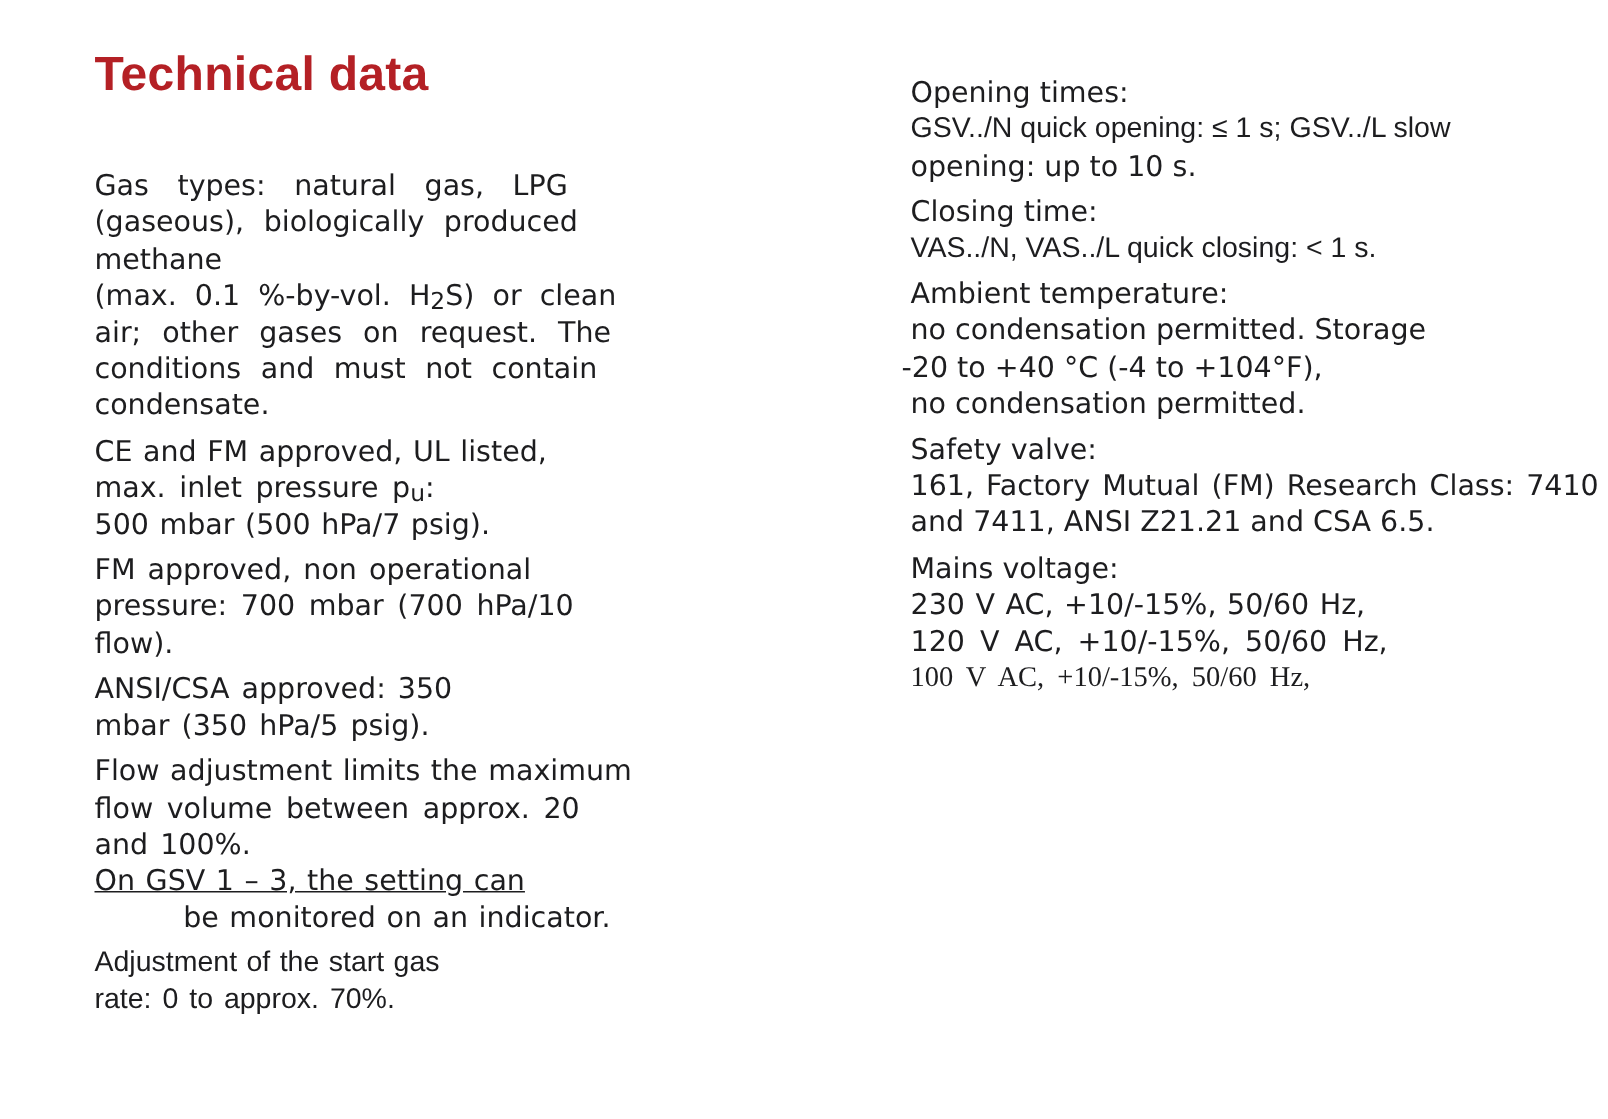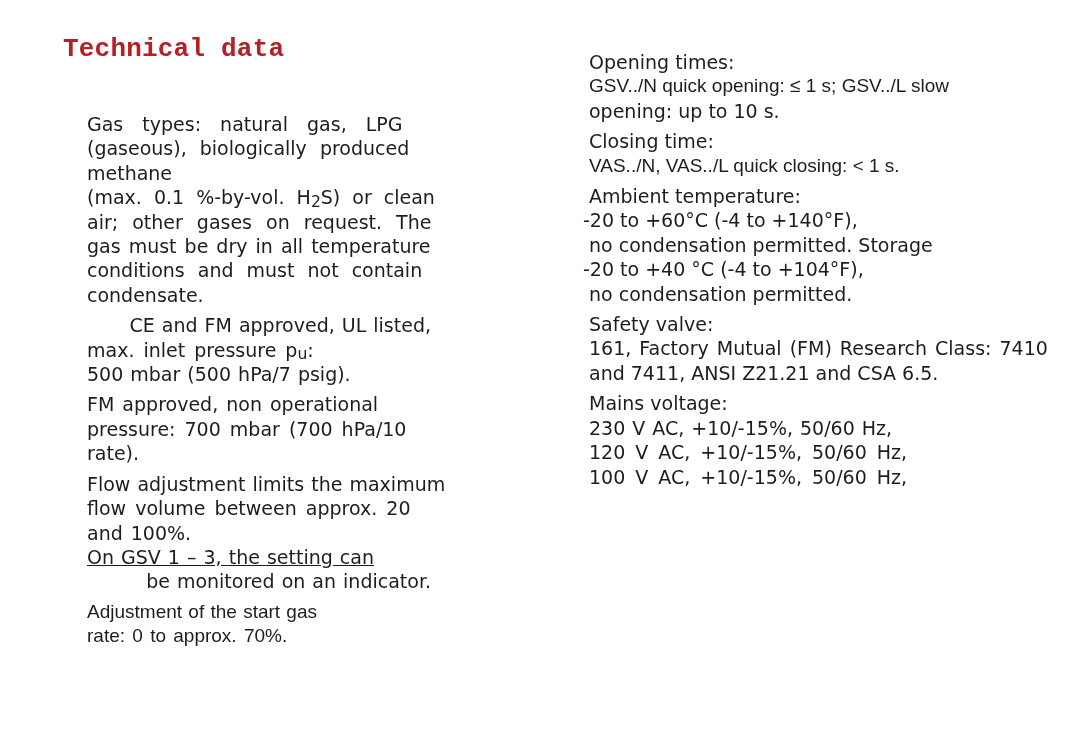--- a/index.html
+++ b/index.html
@@ -4,26 +4,26 @@
 <style>
   html,body{margin:0;padding:0;}
   body{
     width:1072px;height:746px;position:relative;overflow:hidden;
     background:#ffffff;color:#1d1d1f;
     font-family:"DejaVu Sans",sans-serif;
   }
   .page{position:absolute;inset:0;background:#ffffff;}
   .title{
     position:absolute;left:63px;top:34px;margin:0;
-    font-size:26px;line-height:30px;font-weight:bold;color:#b42025;
-    font-family:Liberation Mono, monospace;letter-spacing:0.2px;
+    font-size:32px;line-height:30px;font-weight:bold;color:#b42025;
+    font-family:Liberation Sans, sans-serif;letter-spacing:0.2px;
   }
   .col{position:absolute;font-size:19px;line-height:24.4px;}
-  .col-left{left:63px;top:112px;width:344px;margin-left:24px;}
-  .col-right{left:589px;top:50px;width:450px;}
+  .col-left{left:63px;top:112px;width:344px;}
+  .col-right{left:607px;top:50px;width:450px;}
   .para{margin:0 0 6px 0;}
   .line{white-space:pre;}
   .line.narrow{font-family:"Liberation Sans",sans-serif;}
   .line.outdent{margin-left:-6px;}
   .line sub{
     font-size:0.82em;line-height:0;vertical-align:baseline;
     position:relative;top:0.15em;
   }
 </style>
 </head>
@@ -31,33 +31,36 @@
 
 <div class="page">
   <h1 class="title" style="color: rgb(180, 32, 37);">Technical data</h1>
   <div class="col col-left" id="col-left">
       <div class="para">
         <div class="line" style="word-spacing: 13px;"><span>Gas types: natural gas, LPG</span></div>
         <div class="line" style="word-spacing: 7px;"><span>(gaseous), biologically produced</span></div>
         <div class="line"><span>methane</span></div>
         <div class="line" style="word-spacing: 6px;"><span>(max. 0.1 %-by-vol. H</span><sub>2</sub><span>S) or clean</span></div>
         <div class="line" style="word-spacing: 8px;"><span>air; other gases on request. The</span></div>
-        <div class="line" style="word-spacing: 2px;"><span>gas must be dry in all temperature</span></div>
         <div class="line" style="word-spacing: 7px;"><span>conditions and must not contain</span></div>
         <div class="line"><span>condensate.</span></div>
       </div>
       <div class="para">
-        <div class="line" style="word-spacing: 1px; text-align: right;"><span>CE and FM approved, UL listed,</span></div>
+        <div class="line" style="word-spacing: 1px;"><span>CE and FM approved, UL listed,</span></div>
         <div class="line" style="word-spacing: 3px;"><span>max. inlet pressure p</span><sub>u</sub><span>:</span></div>
         <div class="line" style="word-spacing: 1px;"><span>500 mbar (500 hPa/7 psig).</span></div>
       </div>
       <div class="para">
         <div class="line" style="word-spacing: 2px;"><span>FM approved, non operational</span></div>
         <div class="line" style="word-spacing: 3px;"><span>pressure: 700 mbar (700 hPa/10</span></div>
-        <div class="line"><span>rate).</span></div>
+        <div class="line"><span>flow).</span></div>
+      </div>
+      <div class="para">
+        <div class="line" style="word-spacing: 2px;"><span>ANSI/CSA approved: 350</span></div>
+        <div class="line" style="word-spacing: 2px;"><span>mbar (350 hPa/5 psig).</span></div>
       </div>
       <div class="para">
         <div class="line" style="word-spacing: 1px;"><span>Flow adjustment limits the maximum</span></div>
         <div class="line" style="word-spacing: 3px;"><span>flow volume between approx. 20</span></div>
         <div class="line" style="word-spacing: 2px;"><span>and 100%.</span></div>
         <div class="line" style="word-spacing: 1px; text-decoration: underline;"><span>On GSV 1 – 3, the setting can</span></div>
         <div class="line" style="word-spacing: 1px; text-align: right;"><span>be monitored on an indicator.</span></div>
       </div>
       <div class="para">
         <div class="line narrow" style="word-spacing: 1px;"><span>Adjustment of the start gas</span></div>
@@ -69,30 +72,29 @@
         <div class="line"><span>Opening times:</span></div>
         <div class="line narrow"><span>GSV../N quick opening: ≤ 1 s; GSV../L slow</span></div>
         <div class="line"><span>opening: up to 10 s.</span></div>
       </div>
       <div class="para">
         <div class="line"><span>Closing time:</span></div>
         <div class="line narrow"><span>VAS../N, VAS../L quick closing: &lt; 1 s.</span></div>
       </div>
       <div class="para">
         <div class="line"><span>Ambient temperature:</span></div>
-        <div class="line outdent"><span>-20 to +60°C (-4 to +140°F),</span></div>
         <div class="line"><span>no condensation permitted. Storage</span></div>
         <div class="line outdent"><span>-20 to +40 °C (-4 to +104°F),</span></div>
         <div class="line"><span>no condensation permitted.</span></div>
       </div>
       <div class="para">
         <div class="line"><span>Safety valve:</span></div>
         <div class="line" style="word-spacing: 2px;"><span>161, Factory Mutual (FM) Research Class: 7410</span></div>
         <div class="line"><span>and 7411, ANSI Z21.21 and CSA 6.5.</span></div>
       </div>
       <div class="para">
         <div class="line"><span>Mains voltage:</span></div>
         <div class="line" style="word-spacing: 1px;"><span>230 V AC, +10/-15%, 50/60 Hz,</span></div>
         <div class="line" style="word-spacing: 4px;"><span>120 V AC, +10/-15%, 50/60 Hz,</span></div>
-        <div class="line" style="word-spacing: 4px;"><span>100 V AC, +10/-15%, 50/60 Hz,</span></div>
+        <div class="line" style="word-spacing: 4px; font-family: Liberation Serif, serif;"><span>100 V AC, +10/-15%, 50/60 Hz,</span></div>
       </div>
     </div>
 </div>
 
 </body></html>

